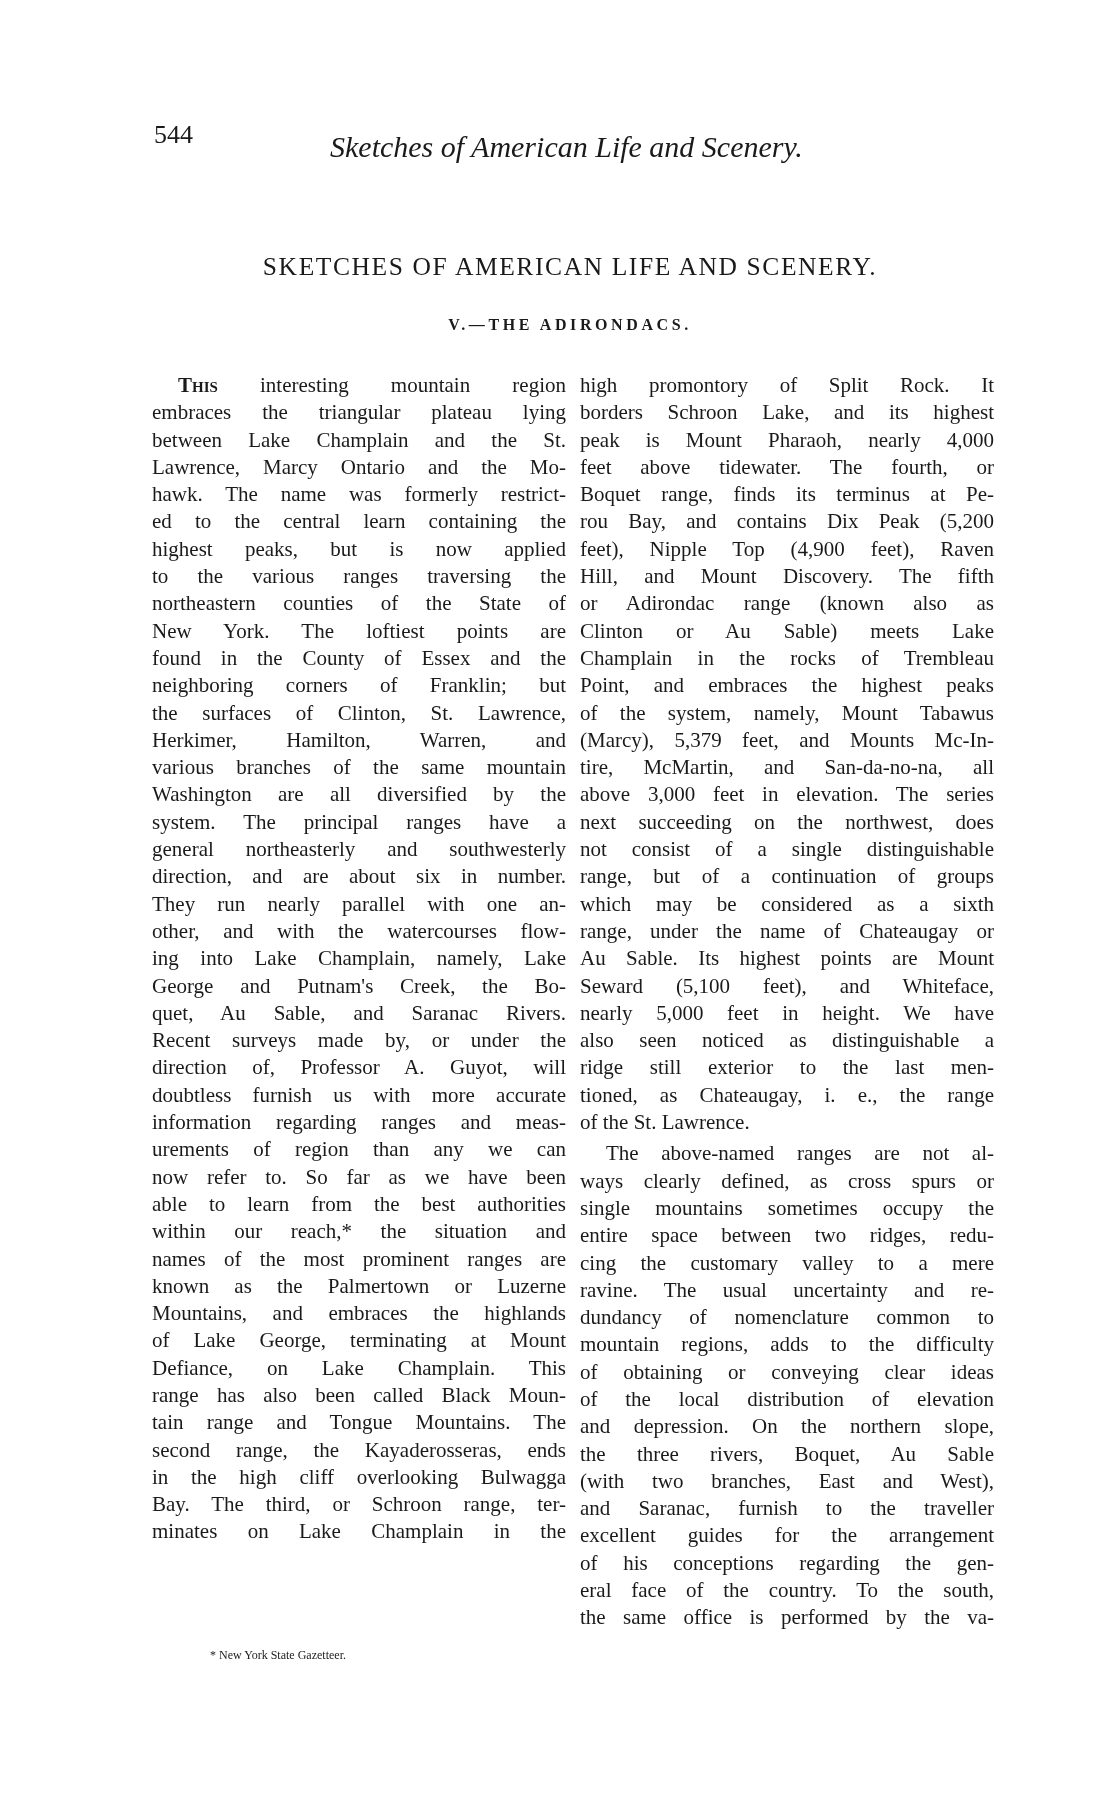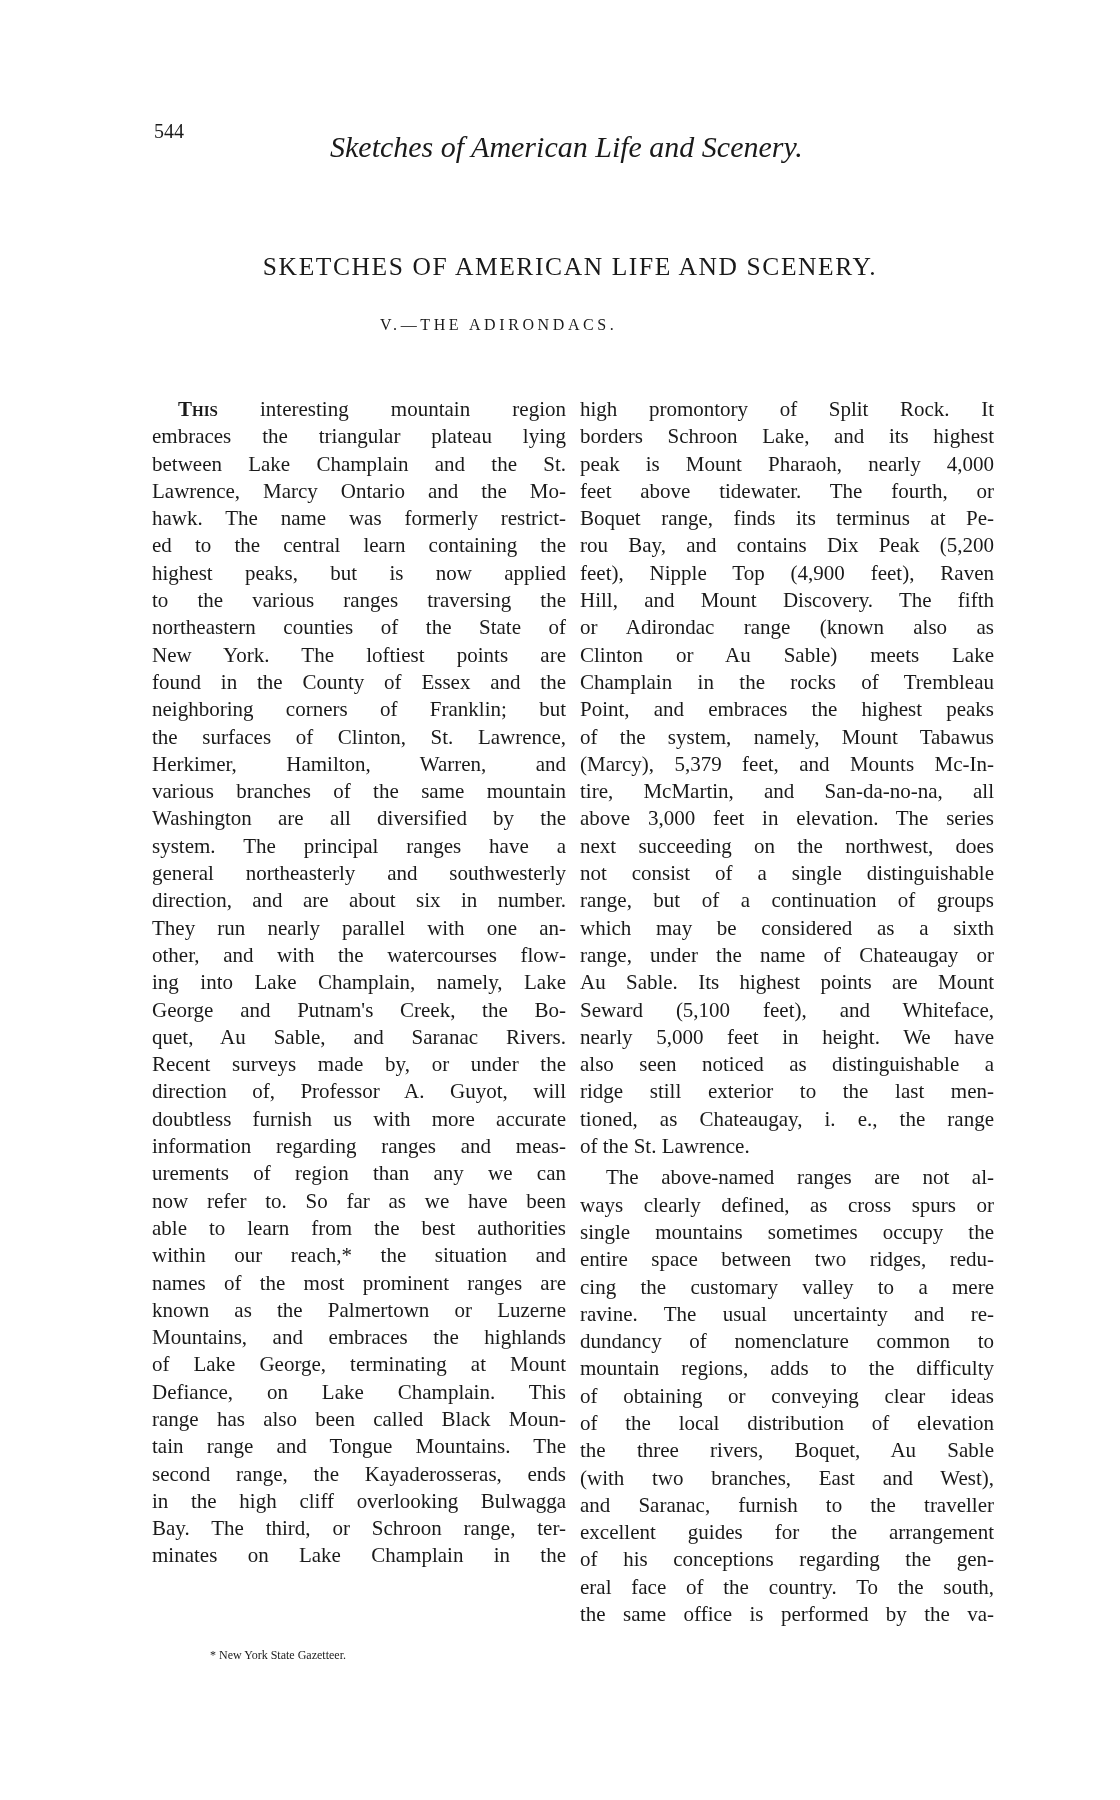--- a/index.html
+++ b/index.html
@@ -2,36 +2,36 @@
 <html><head>
 <meta charset="utf-8">
 <style>
   html, body { margin: 0; padding: 0; background: #ffffff; }
   body {
     width: 1120px; height: 1800px; position: relative; overflow: hidden;
     font-family: "Liberation Serif", "DejaVu Serif", serif; color: #1a1a1a;
   }
   .page-number {
     position: absolute; left: 154px; top: 120px;
-    font-size: 20px; letter-spacing: 0px;
+    font-size: 26px; letter-spacing: 0px;
   }
   .running-head {
     position: absolute; left: 330px; top: 130px; width: 540px;
     font-size: 30px; font-style: italic; text-align: left;
   }
   .title {
     position: absolute; left: 190px; top: 252px; width: 760px;
     font-size: 25.5px; letter-spacing: 1.6px; text-align: center;
   }
   .subtitle {
     position: absolute; left: 380px; top: 316px; width: 380px;
-    font-size: 16px; letter-spacing: 3.6px; 
+    font-size: 16px; letter-spacing: 3.6px; text-align: center; font-weight: bold;
   }
   .column {
-    position: absolute; top: 396px; width: 414px;
+    position: absolute; top: 372px; width: 414px;
     font-size: 21px; line-height: 27.3px;
   }
   .col-left  { left: 152px; }
   .col-right { left: 580px; }
   .line {
     display: block; white-space: nowrap;
     text-align: justify; text-align-last: justify; height: 27.3px;
   }
   .line.last { text-align-last: left; }
   .line.indent { padding-left: 26px; }
@@ -129,20 +129,21 @@
     <span class="line indent">The above-named ranges are not al-</span>
     <span class="line">ways clearly defined, as cross spurs or</span>
     <span class="line">single mountains sometimes occupy the</span>
     <span class="line">entire space between two ridges, redu-</span>
     <span class="line">cing the customary valley to a mere</span>
     <span class="line">ravine. The usual uncertainty and re-</span>
     <span class="line">dundancy of nomenclature common to</span>
     <span class="line">mountain regions, adds to the difficulty</span>
     <span class="line">of obtaining or conveying clear ideas</span>
     <span class="line">of the local distribution of elevation</span>
+    <span class="line">and depression. On the northern slope,</span>
     <span class="line">the three rivers, Boquet, Au Sable</span>
     <span class="line">(with two branches, East and West),</span>
     <span class="line">and Saranac, furnish to the traveller</span>
     <span class="line">excellent guides for the arrangement</span>
     <span class="line">of his conceptions regarding the gen-</span>
     <span class="line">eral face of the country. To the south,</span>
     <span class="line">the same office is performed by the va-</span>
   </div>
 
 <div class="footnote">* New York State Gazetteer.</div>

